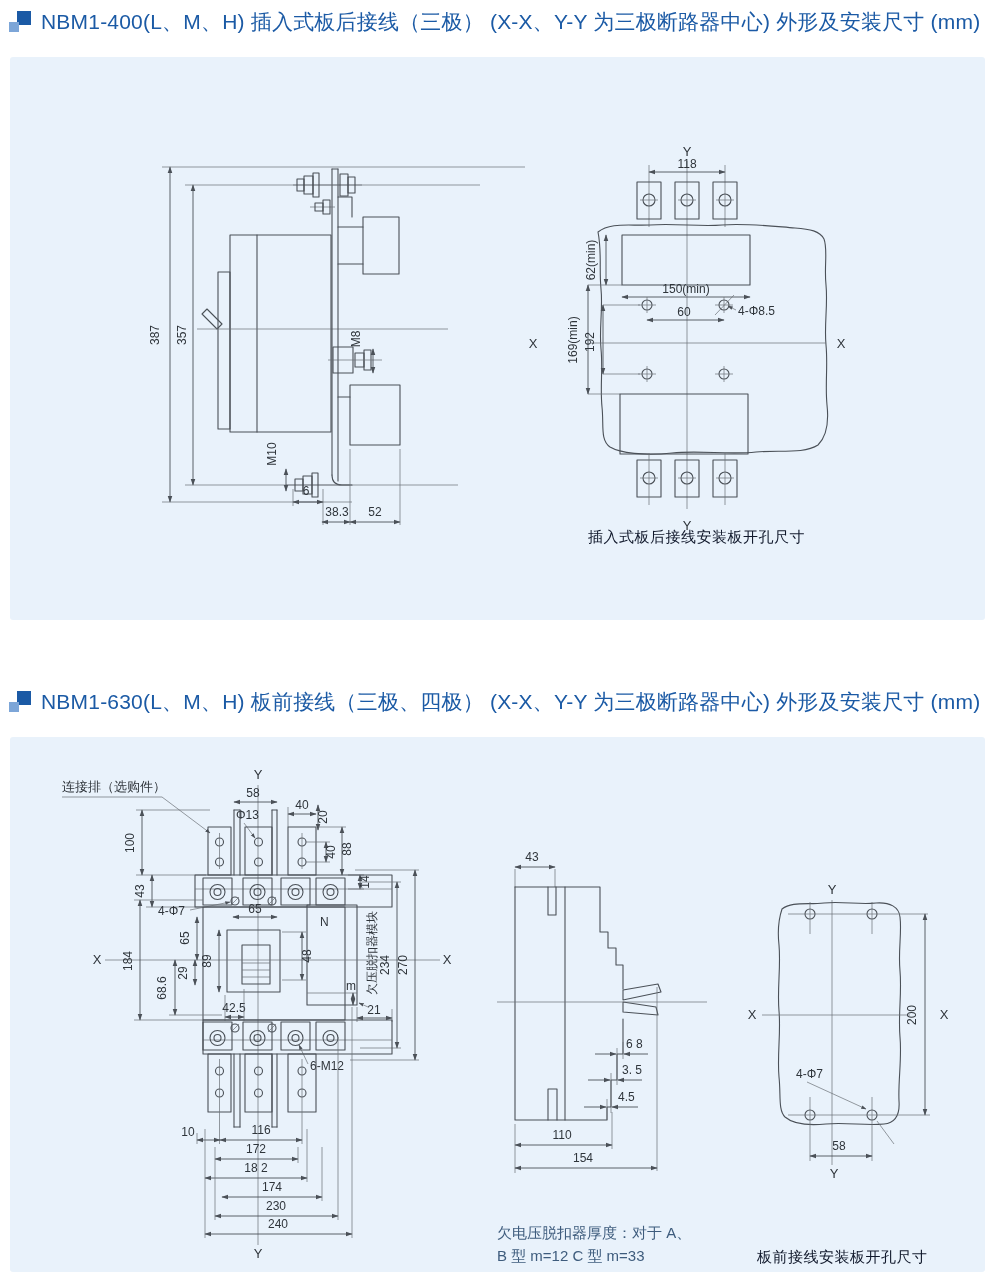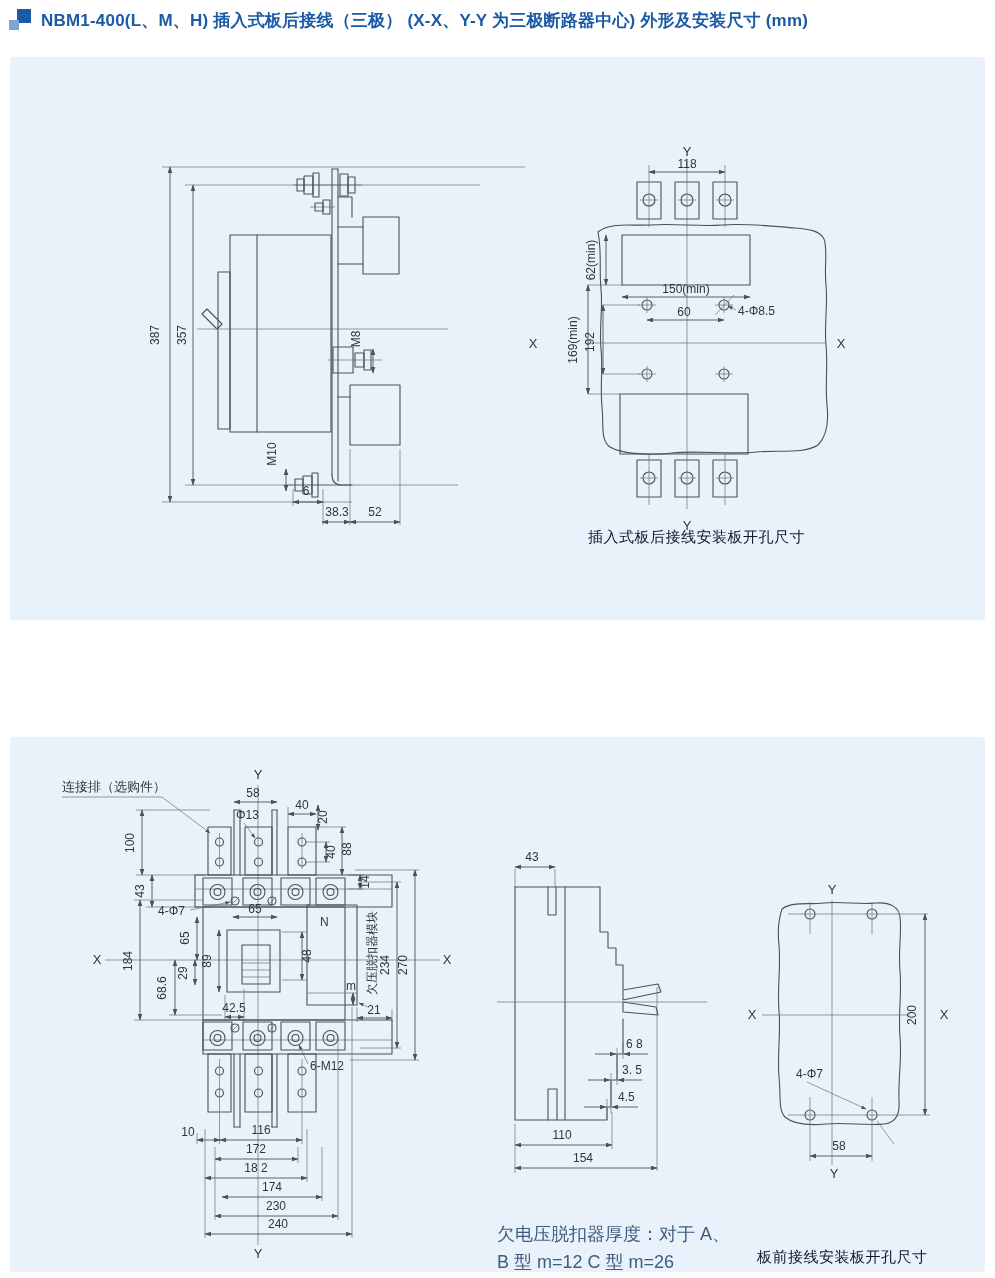--- a/index.html
+++ b/index.html
@@ -2,30 +2,30 @@
 <html><head>
 <meta charset="utf-8">
 <style>
   html,body{margin:0;padding:0}
   #page{position:relative;width:995px;height:1278px;background:#ffffff;
         font-family:"Liberation Sans",sans-serif;overflow:hidden}
   .hdr{position:absolute;left:8px;display:flex;align-items:center;gap:9px}
   .logo{position:relative;width:24px;height:24px;flex:0 0 24px}
   .logo .sq1{position:absolute;right:1px;top:1px;width:14px;height:14px;background:#1b5aa5}
   .logo .sq2{position:absolute;left:1px;bottom:2px;width:10px;height:10px;background:#7da6d8}
-  .hdr .t{font-size:17px;font-weight:bold;color:#1b5aa5;white-space:nowrap;letter-spacing:0.2px}
+  .hdr .t{font-size:21px;font-weight:normal;color:#1b5aa5;white-space:nowrap;letter-spacing:0.2px}
   .panel{position:absolute;left:10px;width:975px;background:#e9f2fb;border-radius:3px}
   .panel svg{position:absolute;left:0;top:0}
   .ln{stroke:#4b5158;stroke-width:1.1;fill:none;stroke-linejoin:round;stroke-linecap:round}
   .thin{stroke:#6a7076;stroke-width:0.7;fill:none}
   .dim{stroke:#4b5158;stroke-width:0.9;fill:none}
   text{font-family:"Liberation Sans",sans-serif;font-size:12px;fill:#2f353b}
   .zh{font-size:13px}
   .cap{position:absolute;font-size:15px;color:#0f172a;letter-spacing:0.5px;white-space:nowrap}
-  .note{position:absolute;font-size:18px;color:#3e5c7d;line-height:1.55;white-space:nowrap}
+  .note{position:absolute;font-size:15px;color:#3e5c7d;line-height:1.55;white-space:nowrap}
 </style>
 </head>
 <body>
 
 <div id="page">
 
   <div class="hdr" style="top:8px">
     <span class="logo">
         <span class="sq1"></span>
         <span class="sq2"></span>
@@ -192,20 +192,27 @@
           <line class="thin" x1="639" y1="396" x2="639" y2="448"></line>
           <line class="thin" x1="715" y1="396" x2="715" y2="448"></line>
         </g>
         <text class="zh" x="677" y="473" text-anchor="middle">Y</text>
       </g>
     </svg>
   </div>
 
   <div class="cap" style="left:588px;top:528px">插入式板后接线安装板开孔尺寸</div>
 
+  <div class="hdr" style="top:688px">
+    <span class="logo">
+        <span class="sq1"></span>
+        <span class="sq2"></span>
+      </span>
+    <span class="t">NBM1-630(L、M、H) 板前接线（三极、四极） (X-X、Y-Y 为三极断路器中心) 外形及安装尺寸 (mm)</span>
+  </div>
 
   <div class="panel" style="top:737px;height:535px">
     <svg width="975" height="535" viewBox="0 0 975 535">
       <defs>
         <marker id="a2" viewBox="0 0 10 10" refX="9" refY="5" markerWidth="7.5" markerHeight="7.5" orient="auto-start-reverse">
           <path d="M0,1.6 L10,5 L0,8.4 Z" fill="#4b5158"></path>
         </marker>
       </defs>
 
       <g>
@@ -485,17 +492,17 @@
 
         <text x="829" y="413" text-anchor="middle">58</text>
         <line class="dim" x1="800" y1="419" x2="862" y2="419" marker-start="url(#a2)" marker-end="url(#a2)"></line>
         <text class="zh" x="824" y="441" text-anchor="middle">Y</text>
       </g>
     </svg>
   </div>
 
   <div class="note" style="left:497px;top:1221px">
     <div>欠电压脱扣器厚度：对于 A、</div>
-    <div>B 型 m=12 C 型 m=26</div>
+    <div>B 型 m=12 C 型 m=33</div>
   </div>
   <div class="cap" style="left:757px;top:1248px">板前接线安装板开孔尺寸</div>
 
 </div>
 
 </body></html>

